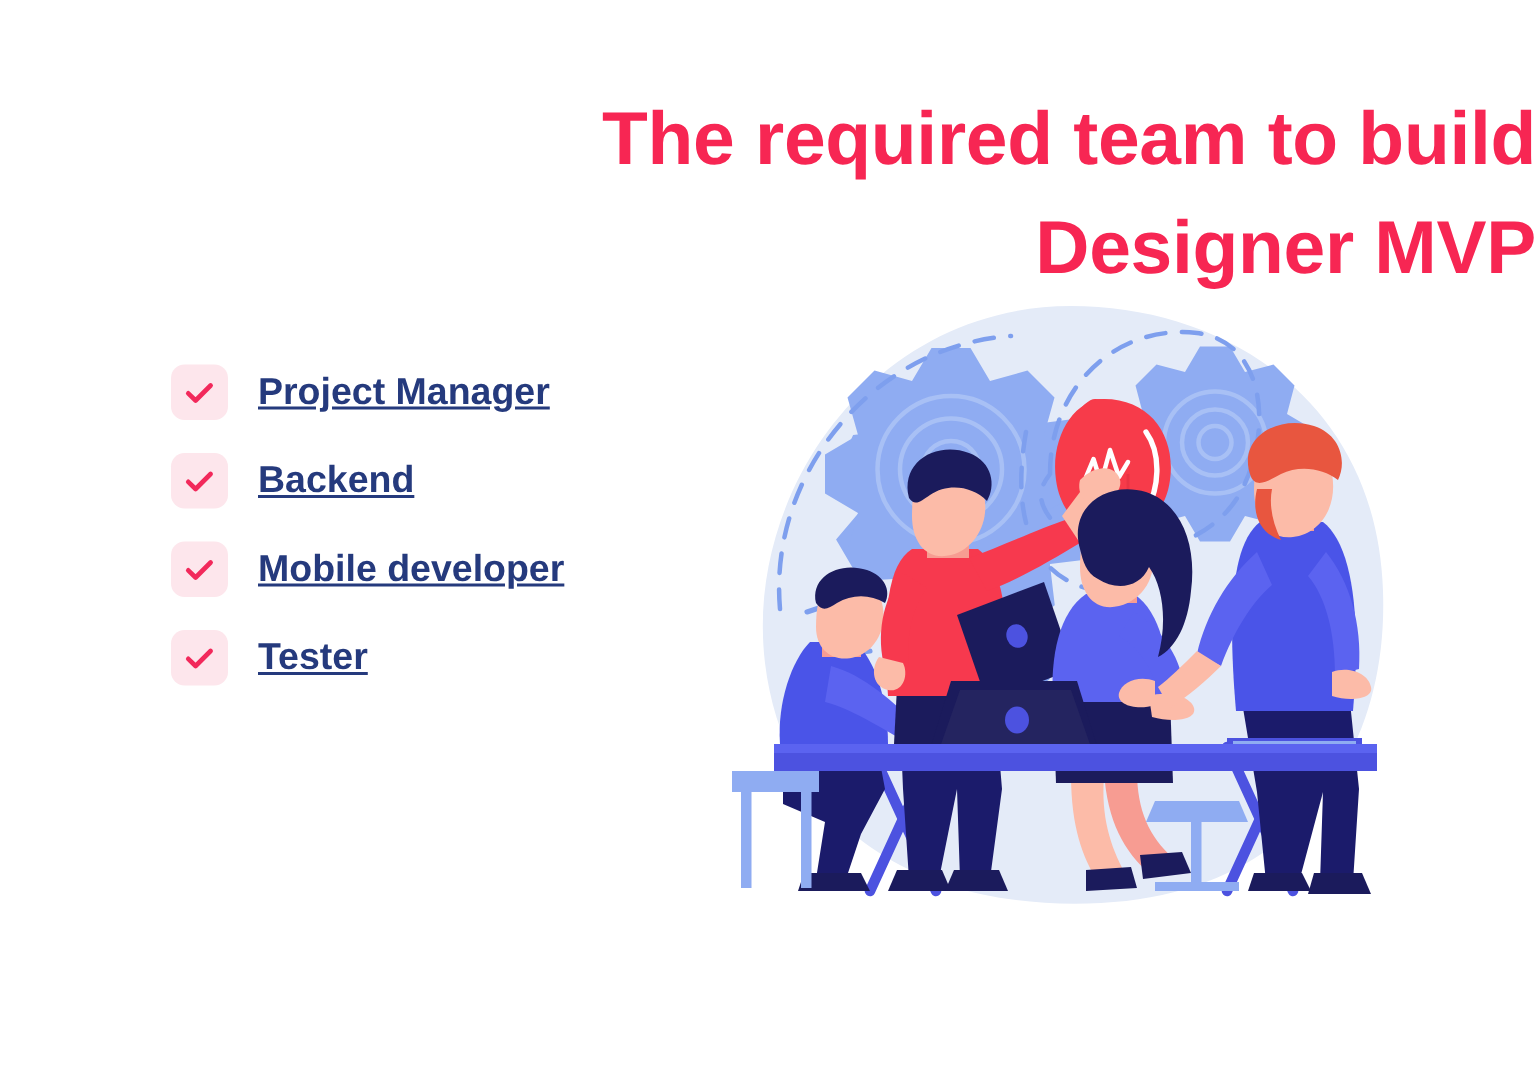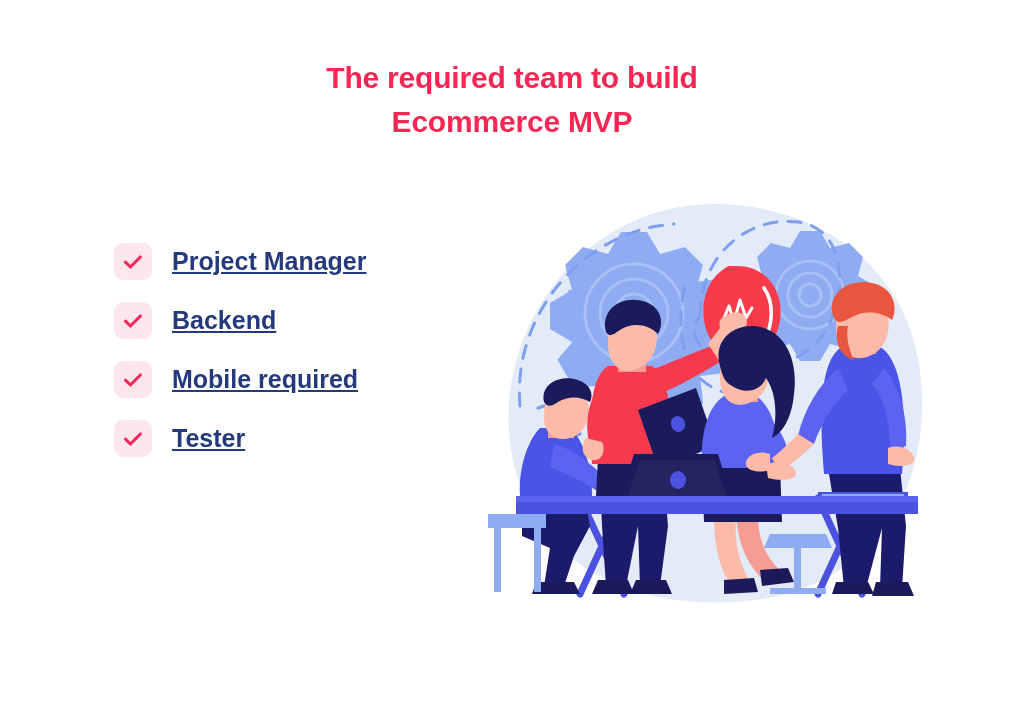--- a/index.html
+++ b/index.html
@@ -21,25 +21,25 @@
     height: 720px;
     background: #ffffff;
   }
 
   
   .title {
     position: absolute;
     left: 0;
     top: 56px;
     width: 1024px;
-    text-align: center;
+    text-align: right;
     color: #F72653;
     font-family: "Liberation Sans", sans-serif;
     font-weight: bold;
-    font-size: 30px;
+    font-size: 50px;
     line-height: 1.45;
     letter-spacing: -0.2px;
   }
   .title-line { display: block; }
 
   
   .checklist {
     position: absolute;
     left: 114px;
     top: 243px;
@@ -83,21 +83,21 @@
   }
   .illustration svg { display: block; }
 </style>
 </head>
 <body>
 
 <div class="page">
 
   <div class="title">
     <span class="title-line">The required team to build</span>
-    <span class="title-line">Ecommerce MVP</span>
+    <span class="title-line">Designer MVP</span>
   </div>
 
   <div class="checklist">
 
     <div class="check-item">
       <span class="check-box">
         <svg width="20" height="16" viewBox="0 0 20 16">
             <path d="M2.5 8.2 L7.4 13.0 L17.4 3.0" fill="none" stroke="#F2295B" stroke-width="3.1" stroke-linecap="round" stroke-linejoin="round"></path>
           </svg>
       </span>
@@ -113,21 +113,21 @@
       <span class="check-label">Backend</span>
     </div>
 
 
     <div class="check-item">
       <span class="check-box">
         <svg width="20" height="16" viewBox="0 0 20 16">
             <path d="M2.5 8.2 L7.4 13.0 L17.4 3.0" fill="none" stroke="#F2295B" stroke-width="3.1" stroke-linecap="round" stroke-linejoin="round"></path>
           </svg>
       </span>
-      <span class="check-label">Mobile required</span>
+      <span class="check-label">Mobile developer</span>
     </div>
 
     <div class="check-item">
       <span class="check-box">
         <svg width="20" height="16" viewBox="0 0 20 16">
             <path d="M2.5 8.2 L7.4 13.0 L17.4 3.0" fill="none" stroke="#F2295B" stroke-width="3.1" stroke-linecap="round" stroke-linejoin="round"></path>
           </svg>
       </span>
       <span class="check-label">Tester</span>
     </div>

